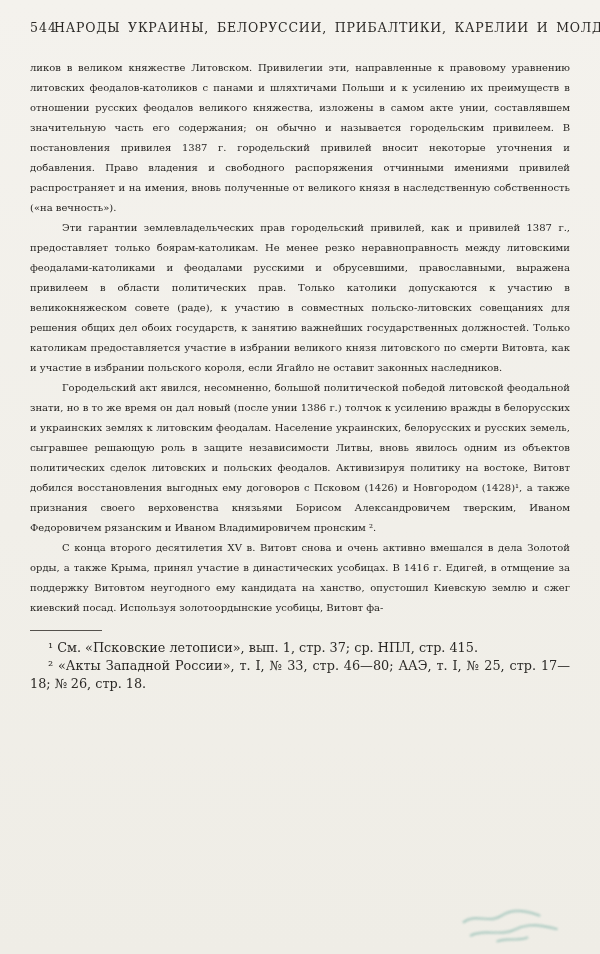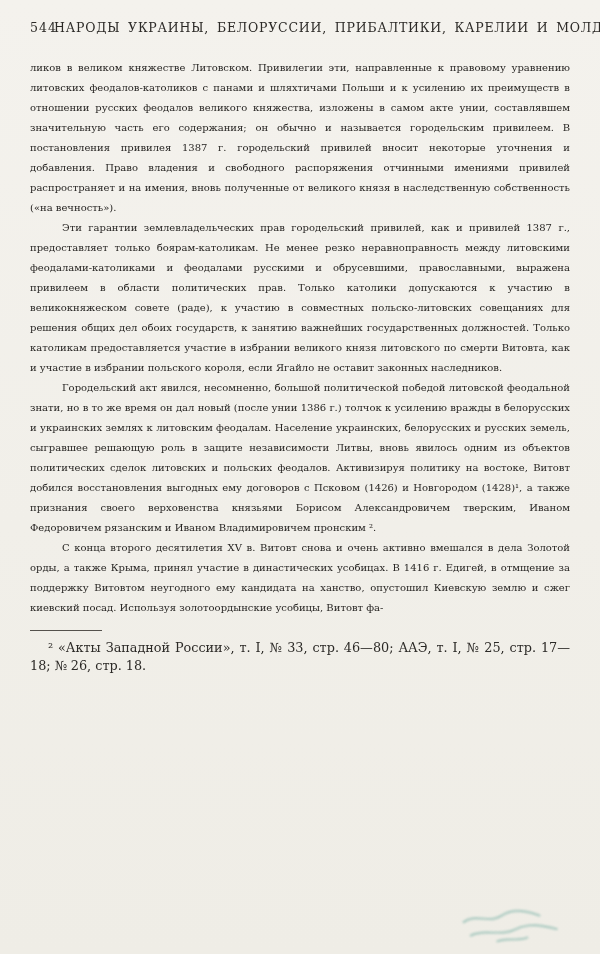--- a/index.html
+++ b/index.html
@@ -84,20 +84,21 @@
   <main class="text-block">
     <p class="para noindent">ликов в великом княжестве Литовском. Привилегии эти, направленные к правовому уравнению литовских феодалов-католиков с панами и шляхтичами Польши и к усилению их преимуществ в отношении русских феодалов великого княжества, изложены в самом акте унии, составлявшем значительную часть его содержания; он обычно и называется городельским привилеем. В постановления привилея 1387 г. городельский привилей вносит некоторые уточнения и добавления. Право владения и свободного распоряжения отчинными имениями привилей распространяет и на имения, вновь полученные от великого князя в наследственную собственность («на вечность»).</p>
     <p class="para">Эти гарантии землевладельческих прав городельский привилей, как и привилей 1387 г., предоставляет только боярам-католикам. Не менее резко неравноправность между литовскими феодалами-католиками и феодалами русскими и обрусевшими, православными, выражена привилеем в области политических прав. Только католики допускаются к участию в великокняжеском совете (раде), к участию в совместных польско-литовских совещаниях для решения общих дел обоих государств, к занятию важнейших государственных должностей. Только католикам предоставляется участие в избрании великого князя литовского по смерти Витовта, как и участие в избрании польского короля, если Ягайло не оставит законных наследников.</p>
     <p class="para">Городельский акт явился, несомненно, большой политической победой литовской феодальной знати, но в то же время он дал новый (после унии 1386 г.) толчок к усилению вражды в белорусских и украинских землях к литовским феодалам. Население украинских, белорусских и русских земель, сыгравшее решающую роль в защите независимости Литвы, вновь явилось одним из объектов политических сделок литовских и польских феодалов. Активизируя политику на востоке, Витовт добился восстановления выгодных ему договоров с Псковом (1426) и Новгородом (1428)¹, а также признания своего верховенства князьями Борисом Александровичем тверским, Иваном Федоровичем рязанским и Иваном Владимировичем пронским ².</p>
     <p class="para">С конца второго десятилетия XV в. Витовт снова и очень активно вмешался в дела Золотой орды, а также Крыма, принял участие в династических усобицах. В 1416 г. Едигей, в отмщение за поддержку Витовтом неугодного ему кандидата на ханство, опустошил Киевскую землю и сжег киевский посад. Используя золотоордынские усобицы, Витовт фа-</p>
   </main>
 
   <hr class="footnote-rule">
 
   <section class="footnotes">
+    <p>¹ См. «Псковские летописи», вып. 1, стр. 37; ср. НПЛ, стр. 415.</p>
     <p>² «Акты Западной России», т. I, № 33, стр. 46—80; ААЭ, т. I, № 25, стр. 17—18; № 26, стр. 18.</p>
   </section>
 
   <svg class="stamp" viewBox="0 0 110 44" aria-hidden="true">
     <g fill="none" stroke="#3f9487" stroke-width="2.2" stroke-linecap="round" opacity="0.85">
       <path d="M8 16 C 20 8, 34 20, 46 13 S 72 10, 84 16"></path>
       <path d="M14 30 C 28 24, 44 34, 58 28 S 86 26, 100 31"></path>
       <path d="M40 38 C 50 35, 60 40, 70 37"></path>
     </g>
   </svg>

